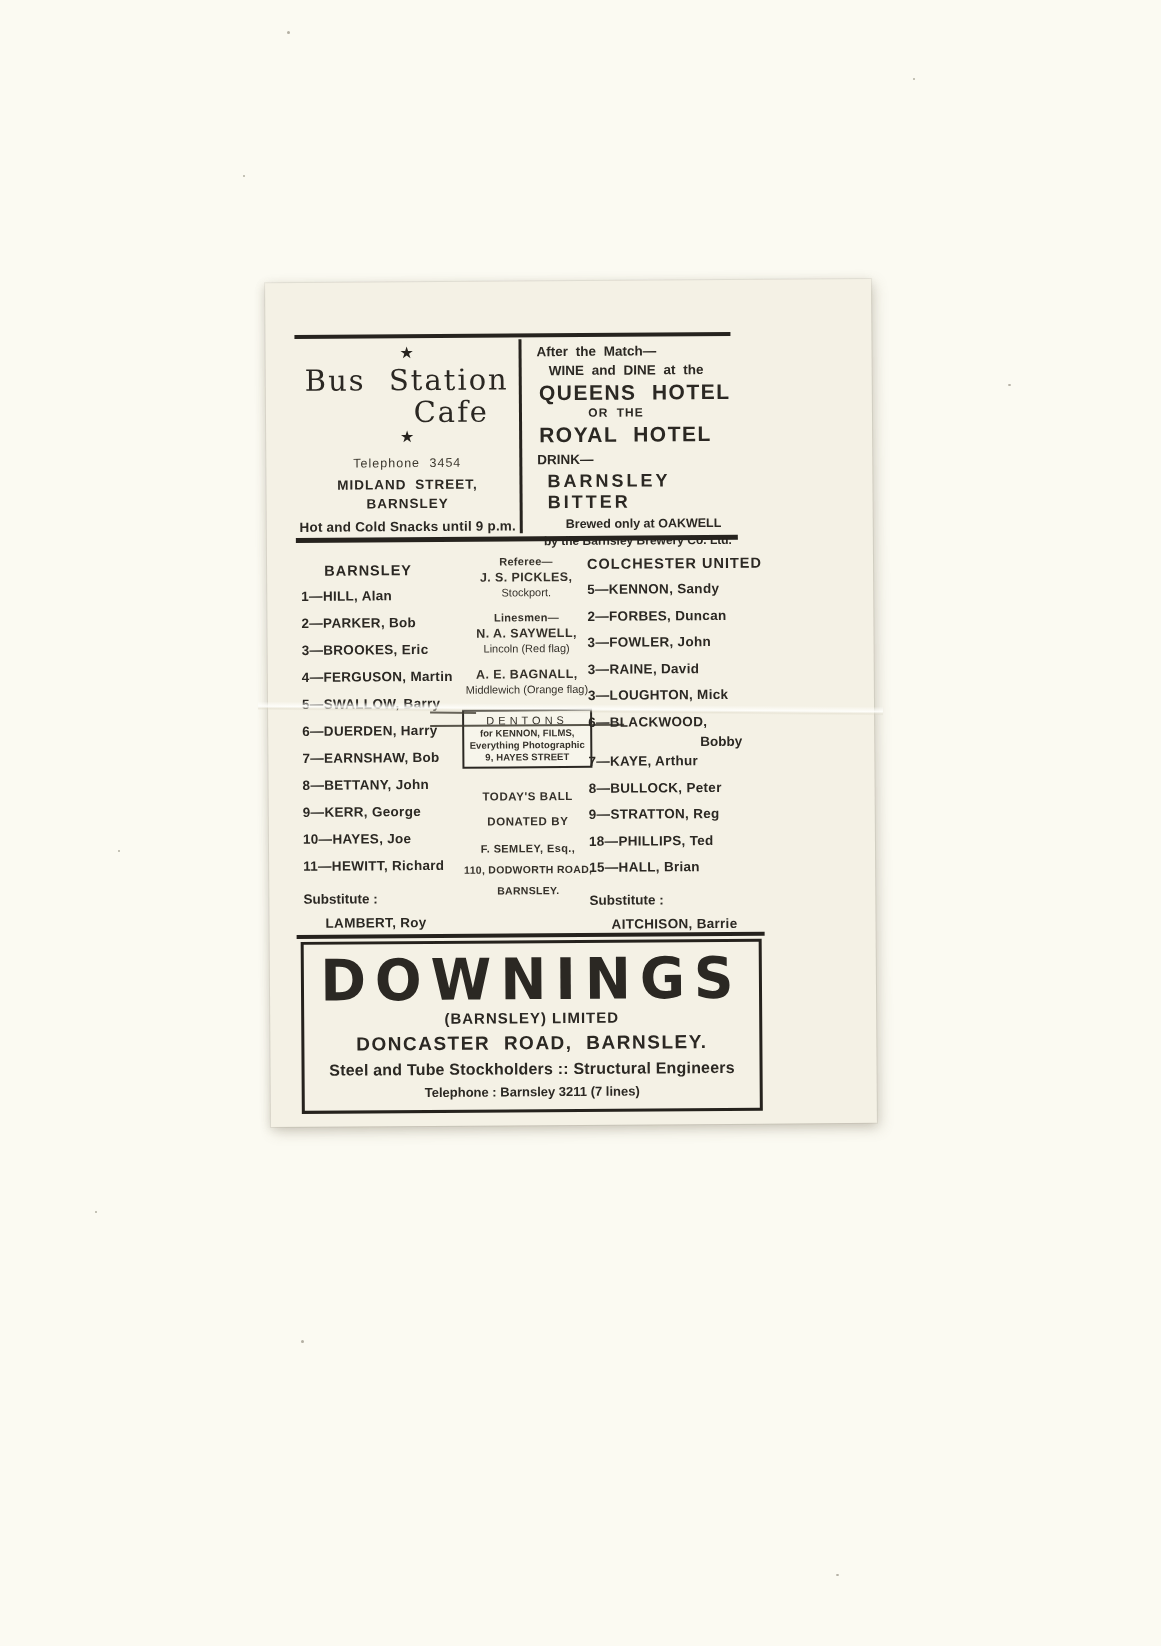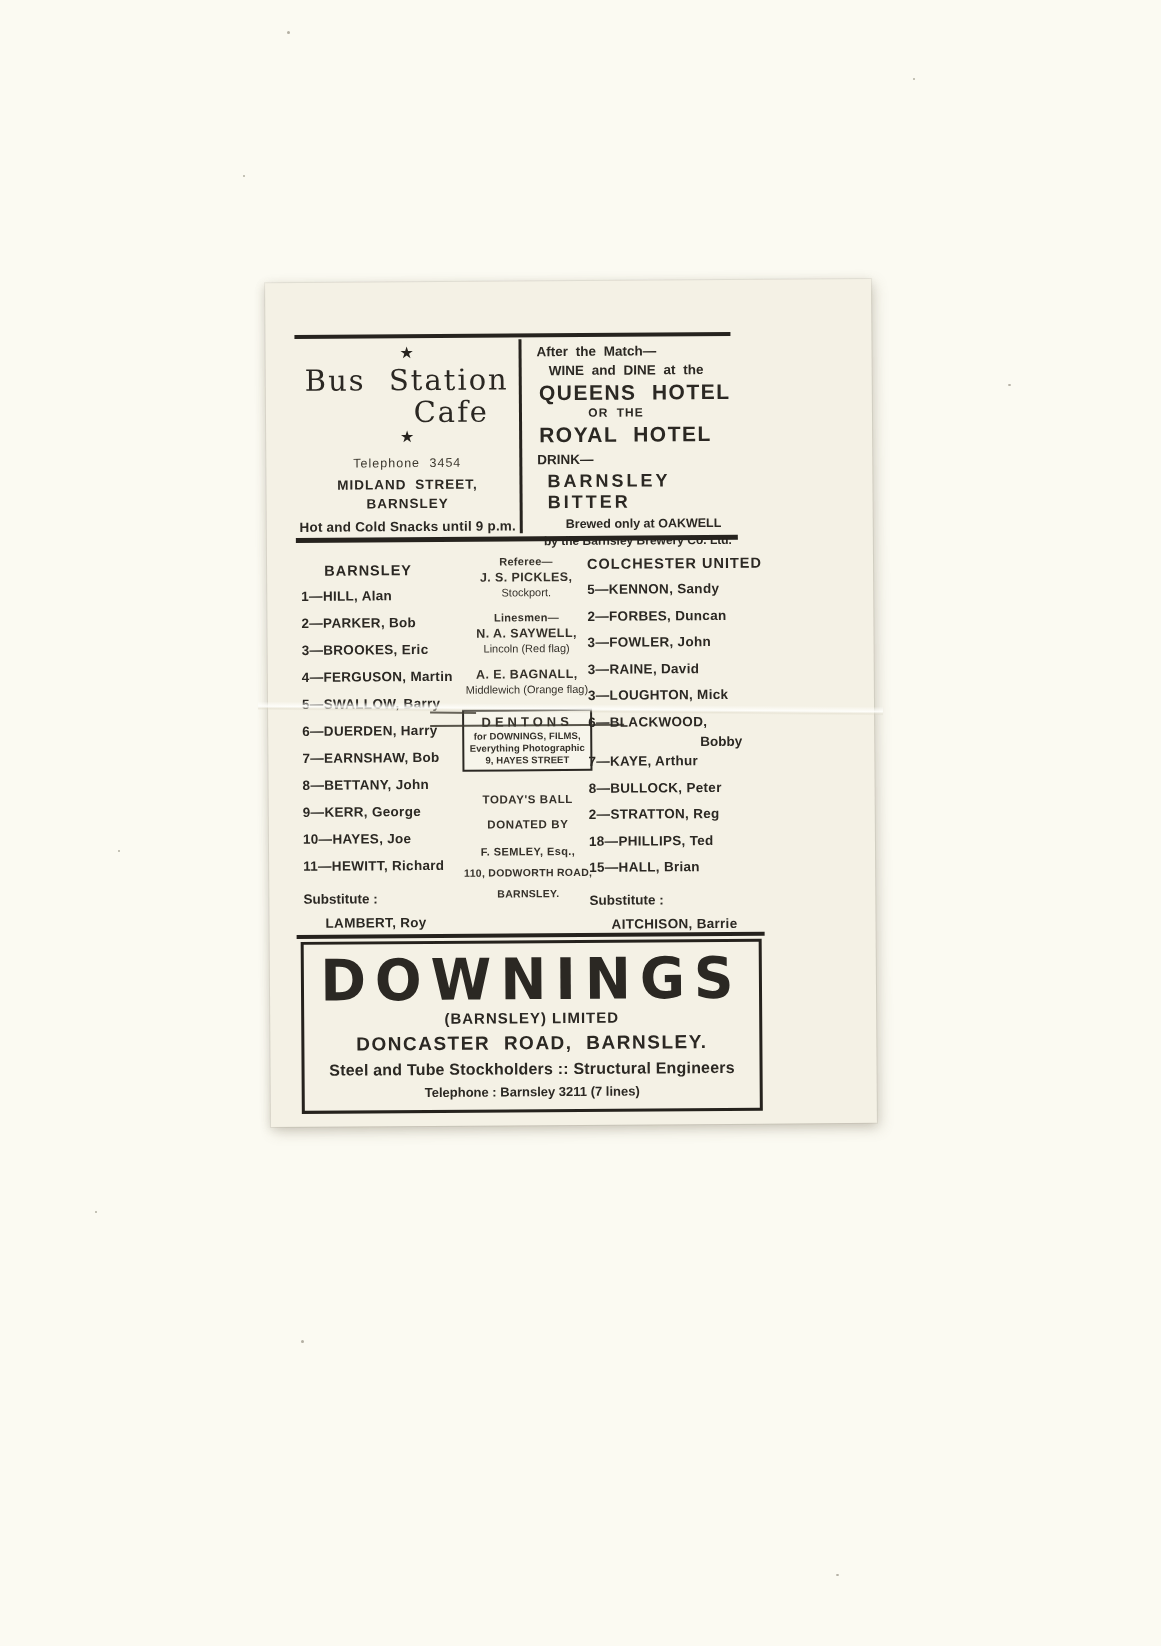--- a/index.html
+++ b/index.html
@@ -51,21 +51,21 @@
   .p-wrap{font-size:13.5px;font-weight:700;height:19px;text-align:right;padding-right:18px;margin-top:-6px;}
   .sub-label{font-size:13.5px;font-weight:700;margin-top:6px;}
   .sub-name{font-size:13.5px;font-weight:700;margin-top:9px;padding-left:22px;letter-spacing:.3px;}
   
   .col-off{position:absolute;left:186px;top:274px;width:146px;text-align:center;color:#35312a;}
   .o-label{font-size:11px;font-weight:600;letter-spacing:.3px;}
   .o-name{font-size:12.5px;font-weight:600;margin-top:3px;letter-spacing:.4px;}
   .o-town{font-size:11px;font-weight:500;margin-top:2px;}
   .o-gap{margin-top:13px;}
   .dentons{position:relative;border:2px solid #2b2823;width:122px;margin:14px auto 0;padding:3px 2px 4px;background:rgba(250,249,242,.5);}
-  .dentons-name{font-size:13px;font-weight:700;letter-spacing:4px;}
+  .dentons-name{font-size:11px;font-weight:400;letter-spacing:4px;}
   .dentons-l{font-size:9.5px;font-weight:700;margin-top:1px;letter-spacing:.1px;}
   .dentons-strike{position:absolute;left:-34px;top:13px;width:194px;height:2px;background:#3c382e;opacity:.85;}
   .ball{margin-top:22px;}
   .b-line{font-size:11.5px;font-weight:700;letter-spacing:.6px;}
   .b-line+.b-line{margin-top:13px;}
   .b-small{font-size:11px;font-weight:600;letter-spacing:.4px;margin-top:15px;}
   .b-small2{font-size:10.5px;font-weight:600;letter-spacing:.3px;margin-top:9px;}
   
   .downings-toprule{position:absolute;left:27px;top:652px;width:468px;height:4px;background:#25221d;}
   .downings{
@@ -157,21 +157,21 @@
     <div class="o-town">Stockport.</div>
     <div class="o-label o-gap">Linesmen—</div>
     <div class="o-name">N. A. SAYWELL,</div>
     <div class="o-town">Lincoln (Red flag)</div>
     <div class="o-name o-gap">A. E. BAGNALL,</div>
     <div class="o-town">Middlewich (Orange flag)</div>
 
     <div class="dentons">
       <div class="dentons-strike"></div>
       <div class="dentons-name">DENTONS</div>
-      <div class="dentons-l">for DOWNINGS, FILMS,</div>
+      <div class="dentons-l">for KENNON, FILMS,</div>
       <div class="dentons-l">Everything Photographic</div>
       <div class="dentons-l">9, HAYES STREET</div>
     </div>
 
     <div class="ball">
       <div class="b-line">TODAY'S BALL</div>
       <div class="b-line">DONATED BY</div>
       <div class="b-small">F. SEMLEY, Esq.,</div>
       <div class="b-small2">110, DODWORTH ROAD,</div>
       <div class="b-small2">BARNSLEY.</div>
@@ -183,21 +183,21 @@
     <div class="roster">
       <div class="p-row">5—KENNON, Sandy</div>
       <div class="p-row">2—FORBES, Duncan</div>
       <div class="p-row">3—FOWLER, John</div>
       <div class="p-row">3—RAINE, David</div>
       <div class="p-row">3—LOUGHTON, Mick</div>
       <div class="p-row">6—BLACKWOOD,</div>
       <div class="p-wrap">Bobby</div>
       <div class="p-row">7—KAYE, Arthur</div>
       <div class="p-row">8—BULLOCK, Peter</div>
-      <div class="p-row">2—STRATTON, Reg</div>
+      <div class="p-row">9—STRATTON, Reg</div>
       <div class="p-row">18—PHILLIPS, Ted</div>
       <div class="p-row">15—HALL, Brian</div>
     </div>
     <div class="sub-label">Substitute :</div>
     <div class="sub-name">AITCHISON, Barrie</div>
   </div>
 
   <div class="downings-toprule"></div>
   <div class="downings">
     <div class="dw-name">DOWNINGS</div>

